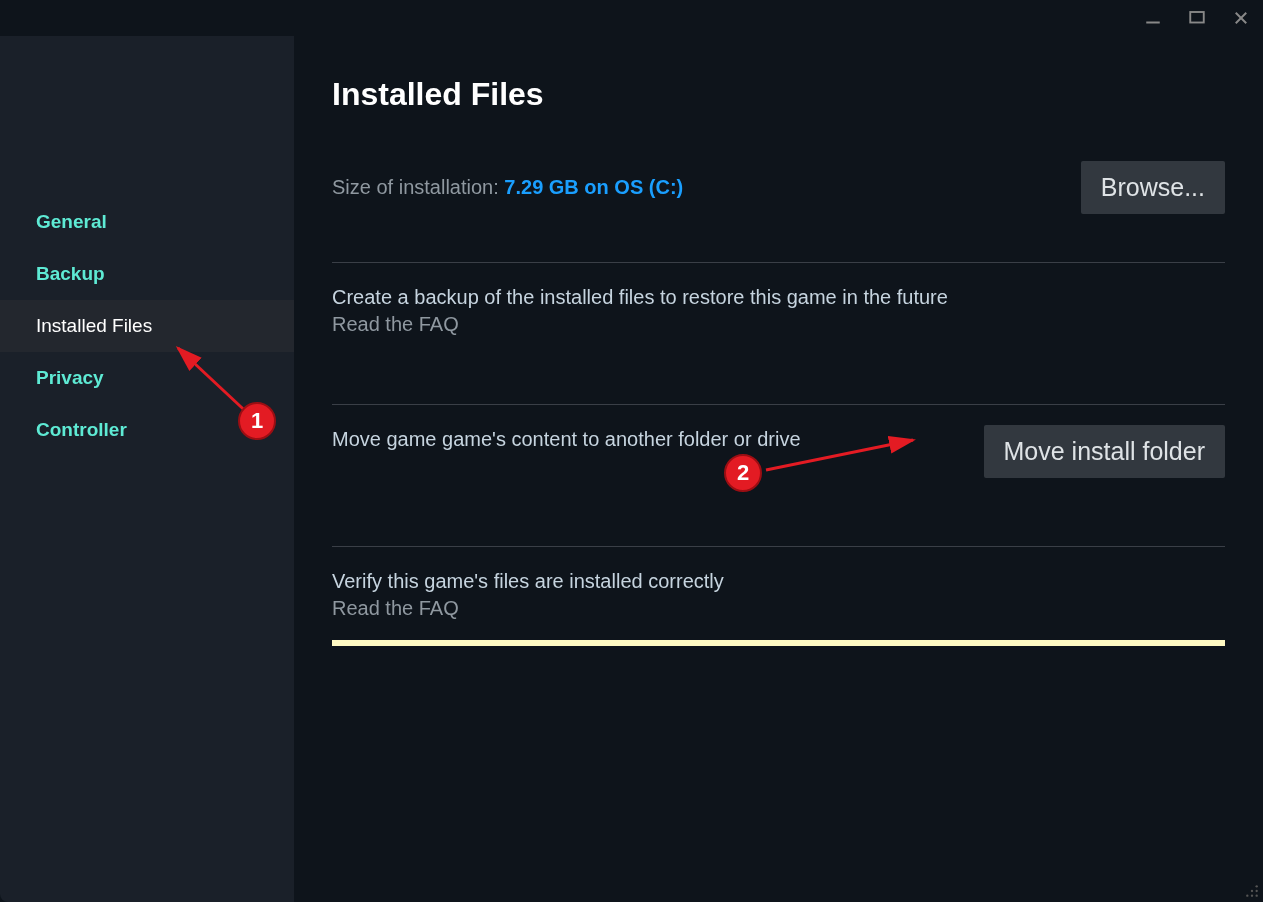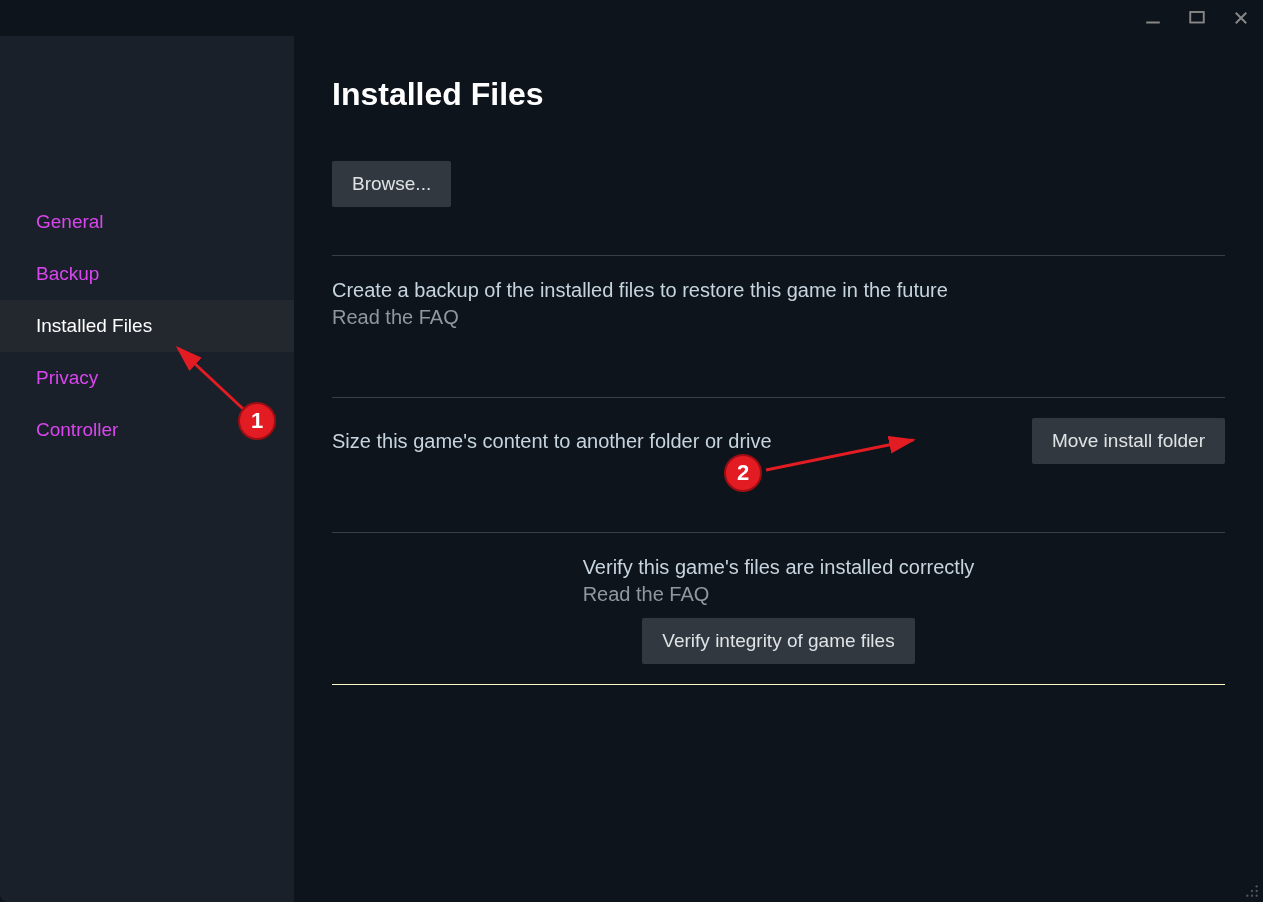--- a/index.html
+++ b/index.html
@@ -46,23 +46,23 @@
     }
     .sidebar {
       width: 294px;
       background: #1a2029;
       padding-top: 160px;
       flex-shrink: 0;
     }
     .sidebar-item {
       padding: 15px 36px;
       font-size: 19px;
-      color: #d946ef;
-      cursor: pointer;
-      font-weight: 400;
+      color: #5eead4;
+      cursor: pointer;
+      font-weight: 700;
     }
     .sidebar-item.active {
       background: #23272e;
       color: #ffffff;
       font-weight: 400;
     }
     .main {
       flex: 1;
       padding: 40px 38px 20px 38px;
       overflow-y: auto;
@@ -86,38 +86,37 @@
     }
     .size-value {
       color: #1a9fff;
       font-weight: 600;
     }
     .btn {
       background: #32383f;
       color: #dfe3e6;
       border: none;
       padding: 12px 20px;
-      font-size: 19px;
+      font-size: 25px;
       cursor: pointer;
       border-radius: 2px;
       white-space: nowrap;
       font-family: inherit;
     }
     .section {
       border-top: 1px solid #3a3f47;
       padding: 20px 0;
       display: flex;
-      align-items: center;
+      align-items: flex-start;
       justify-content: space-between;
-      gap: 12px;
+      gap: 36px;
       margin-top: 48px;
     }
     .section.last {
-      border-bottom: 1px solid #fef9c3;
-      flex-direction: column;
+      border-bottom: 6px solid #fef9c3;
     }
     .section-text {
       flex: 1;
       min-width: 0;
     }
     .section-desc {
       font-size: 20px;
       color: #c6d4df;
       line-height: 1.4;
     }
@@ -186,43 +185,45 @@
       <div class="sidebar-item">Backup</div>
       <div class="sidebar-item active">Installed Files</div>
       <div class="sidebar-item">Privacy</div>
       <div class="sidebar-item">Controller</div>
     </div>
 
     <div class="main">
       <h1 class="page-title">Installed Files</h1>
 
       <div class="size-row">
+        <div>
+          <span class="size-label">Size of installation: </span><span class="size-label size-value">7.29 GB on OS (C:)</span>
+        </div>
         <button class="btn">Browse...</button>
       </div>
 
       <div class="section">
         <div class="section-text">
           <div class="section-desc">Create a backup of the installed files to restore this game in the future</div>
           <a class="faq-link">Read the FAQ</a>
         </div>
       </div>
 
       <div class="section">
         <div class="section-text">
-          <div class="section-desc">Size this game's content to another folder or drive</div>
+          <div class="section-desc">Move game game's content to another folder or drive</div>
         </div>
         <button class="btn">Move install folder</button>
       </div>
 
       <div class="section last">
         <div class="section-text">
           <div class="section-desc">Verify this game's files are installed correctly</div>
           <a class="faq-link">Read the FAQ</a>
         </div>
-        <button class="btn">Verify integrity of game files</button>
       </div>
     </div>
   </div>
 
   <div class="annotation" style="left:160px; top:330px; width:140px; height:140px;">
     <svg class="arrow-svg" width="140" height="140">
       <defs>
         <marker id="ah1" markerWidth="10" markerHeight="10" refX="8" refY="3" orient="auto">
           <path d="M0,0 L9,3 L0,6 Z" fill="#e31b23"></path>
         </marker>

